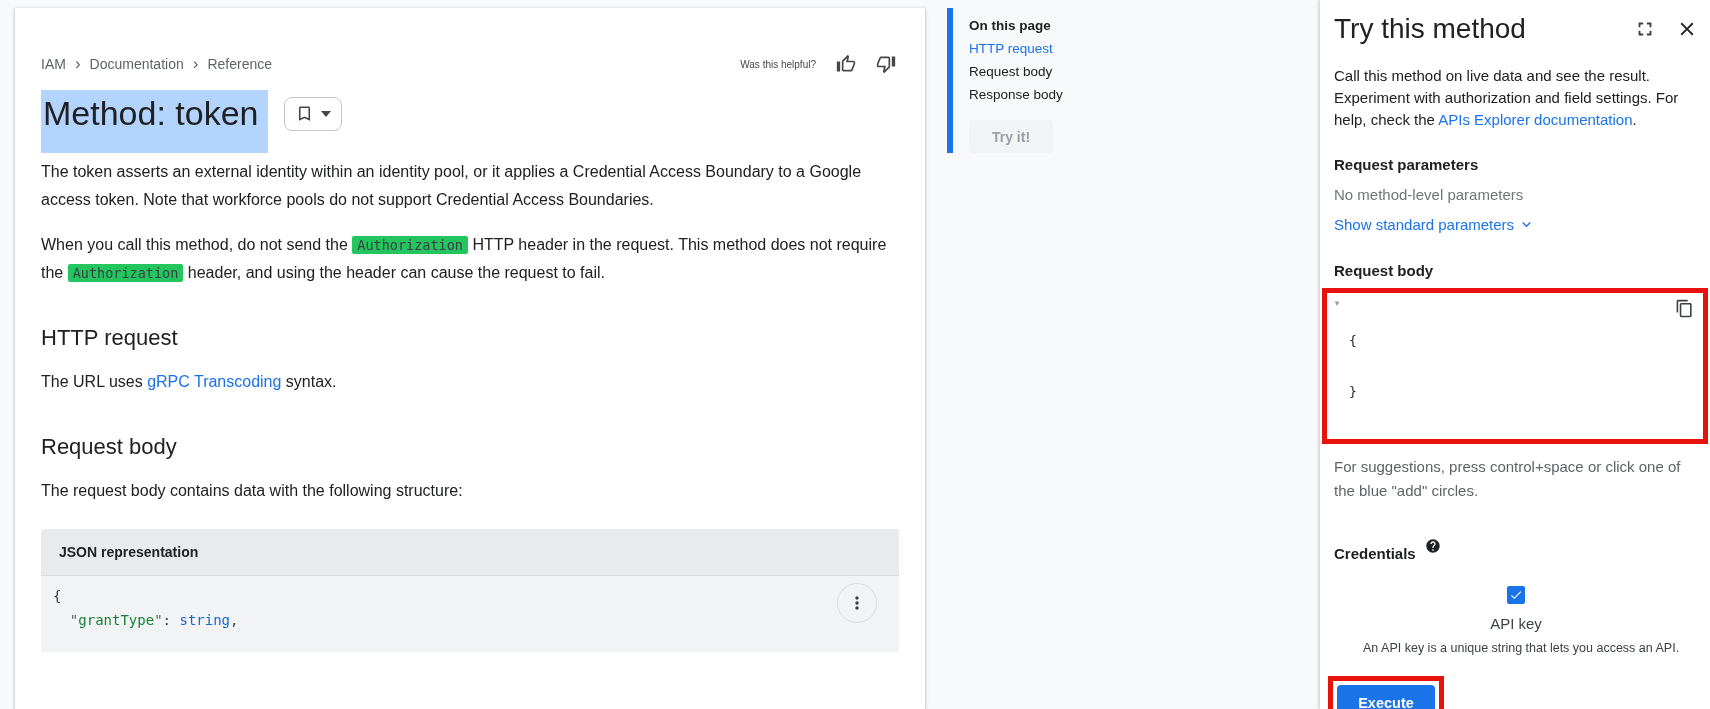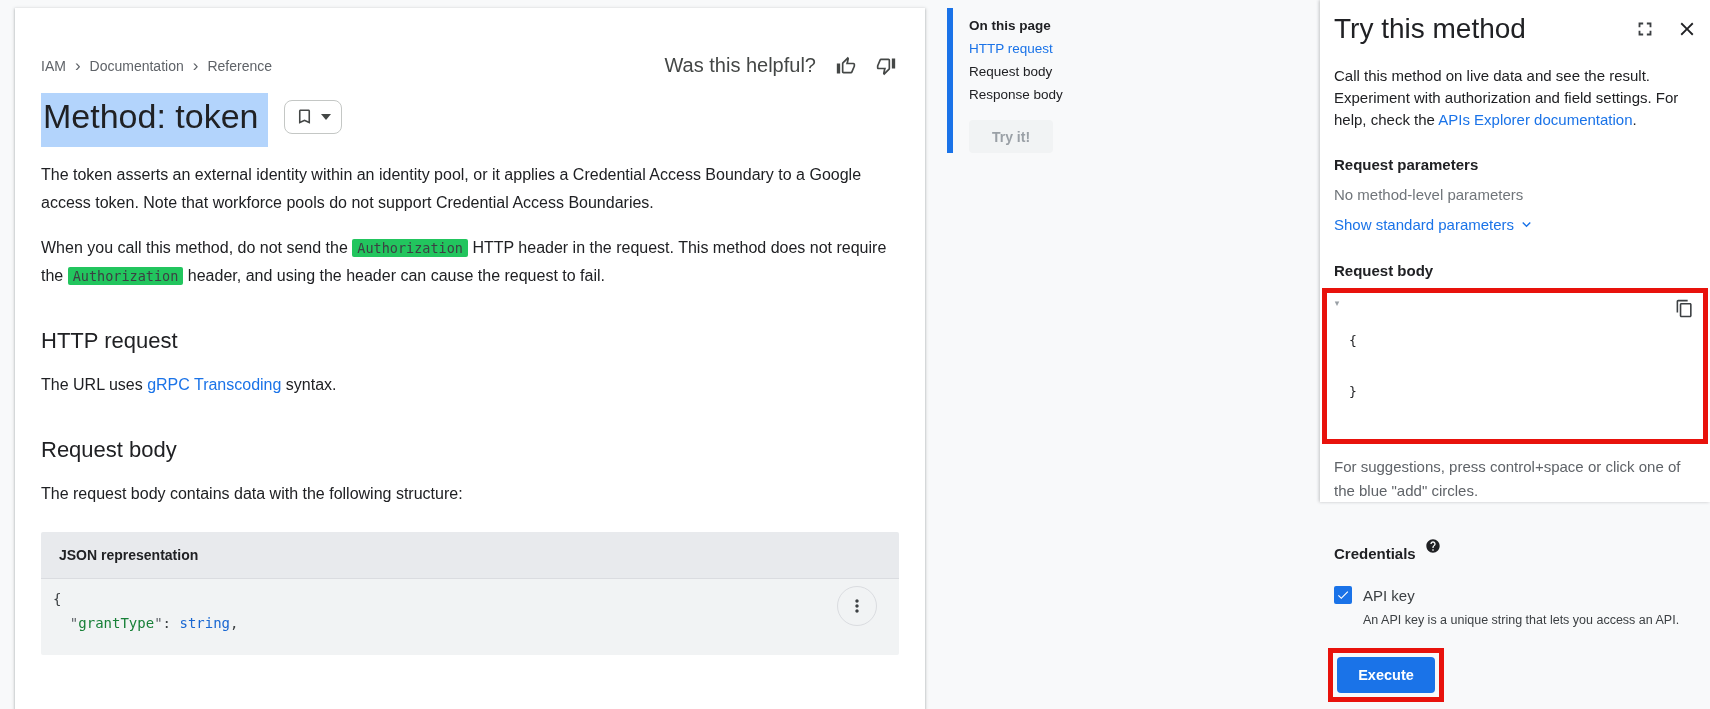--- a/index.html
+++ b/index.html
@@ -15,26 +15,26 @@
   
   .main-card{
     position:absolute; left:15px; top:8px; width:910px; height:701px;
     background:#fff; padding:0 15px 0 26px; overflow:hidden;
     box-shadow:0 1px 2px rgba(60,64,67,.3), 0 1px 3px 1px rgba(60,64,67,.15);
   }
   .meta-row{ display:flex; align-items:center; margin-top:46px; padding-right:14px; }
   .breadcrumb{ display:flex; align-items:center; gap:9px; font-size:14px; color:#5f6368; }
   .bc-item{ cursor:pointer; }
   .bc-sep{ color:#5f6368; font-size:17px; line-height:14px; }
-  .helpful{ margin-left:auto; display:flex; align-items:center; gap:20px; font-size:20px; color:#444746; }
+  .helpful{ margin-left:auto; display:flex; align-items:center; gap:20px; font-size:10px; color:#444746; }
   .thumb{ cursor:pointer; }
 
   .title-row{ display:flex; align-items:center; margin-top:20px; padding-right:14px; }
   h1{ font-size:34px; font-weight:500; color:#202124; letter-spacing:0; }
-  .hl{ background:#b3d4fc; padding:4px 10px 12px 2px; }
+  .hl{ background:#b3d4fc; padding:4px 10px 21px 2px; }
   .bookmark-btn{
     margin-left:16px; height:34px; padding:0 10px; display:flex; align-items:center; gap:7px;
     border:1px solid #c4c7c5; border-radius:8px; background:#fff; cursor:pointer;
   }
   .caret{ width:0;height:0;border-left:5px solid transparent;border-right:5px solid transparent;border-top:6px solid #444746; }
   .send-feedback{
     margin-left:auto; align-self:flex-start; margin-top:2px;
     height:33px; padding:0 24px; border:1px solid #dadce0; border-radius:4px; background:#fff;
     color:#1a73e8; font-size:14px; font-weight:700; display:flex; align-items:center; cursor:pointer;
     font-family:"Liberation Sans",sans-serif;
@@ -81,21 +81,21 @@
   .toc-link{ font-size:13.5px; color:#202124; line-height:23px; cursor:pointer; }
   .toc-link.active{ color:#1a73e8; }
   .try-it-btn{
     margin-top:14px; width:84px; height:33px; border:none; border-radius:4px;
     background:#f1f3f4; color:#9aa0a6; font-size:14px; font-weight:700; cursor:default;
     font-family:"Liberation Sans",sans-serif;
   }
 
   
   .try-panel{
-    position:absolute; left:1320px; top:0; width:390px; height:502px; background:#fff;
+    position:absolute; left:1320px; top:0; width:390px; height:709px; background:#fff;
     box-shadow:-1px 0 3px rgba(60,64,67,.28); padding:0 12px 0 14px;
   }
   .tp-header{ display:flex; align-items:center; margin-top:13px; }
   .tp-title{ flex:1; font-size:28px; font-weight:400; color:#202124; }
   .icon-btn{ background:none; border:none; cursor:pointer; padding:0; margin-left:20px; }
   .tp-intro{ margin-top:20px; font-size:15px; line-height:22px; color:#202124; max-width:354px; }
   .sec-label{ font-size:15px; font-weight:700; color:#202124; }
   .mt-rp{ margin-top:25px; }
   .gray-line{ margin-top:13px; font-size:15px; color:#70757a; }
   .show-std{ margin-top:13px; display:flex; align-items:center; gap:4px; font-size:15px; color:#1a73e8; cursor:pointer; }
@@ -105,21 +105,21 @@
   .editor{ position:relative; background:#fff; display:flex; min-height:62px; }
   .gutter{ width:20px; padding-top:5px; text-align:center; color:#9aa0a6; font-size:9px; cursor:pointer; }
   .ecode{ font-family:"DejaVu Sans Mono", monospace; font-size:13px; line-height:17px; color:#202124; padding:5px 0 5px 2px; white-space:pre; }
   .add-row{ display:flex; align-items:center; gap:7px; padding-left:18px; height:17px; color:#1a73e8; cursor:pointer; }
   .copy-btn{ position:absolute; top:6px; right:9px; background:none; border:none; cursor:pointer; padding:0; }
 
   .suggestion{ margin-top:11px; font-size:15px; line-height:24px; color:#5f6368; max-width:358px; }
 
   .cred-row{ margin-top:42px; display:flex; align-items:flex-start; gap:9px; }
   .help-icon{ margin-top:-7px; }
-  .apikey-row{ margin-top:24px; display:flex; align-items:center; gap:11px; }
+  .apikey-row{ margin-top:24px; display:flex; align-items:center; gap:11px;flex-direction:column; }
   .checkbox{ width:18px; height:18px; background:#1a73e8; border-radius:2px; display:flex; align-items:center; justify-content:center; cursor:pointer; }
   .apikey-label{ font-size:15px; color:#3c4043; }
   .apikey-desc{ margin:9px 0 0 29px; font-size:12.5px; color:#3c4043; max-width:335px; }
 
   .exec-annot{ display:inline-block; margin:21px 0 0 -6px; border:5px solid #e8120c; padding:4px; }
   .execute-btn{
     width:98px; height:36px; background:#1a73e8; border:none; border-radius:4px;
     color:#fff; font-size:14.5px; font-weight:700; cursor:pointer; font-family:"Liberation Sans",sans-serif;
   }
 </style>

